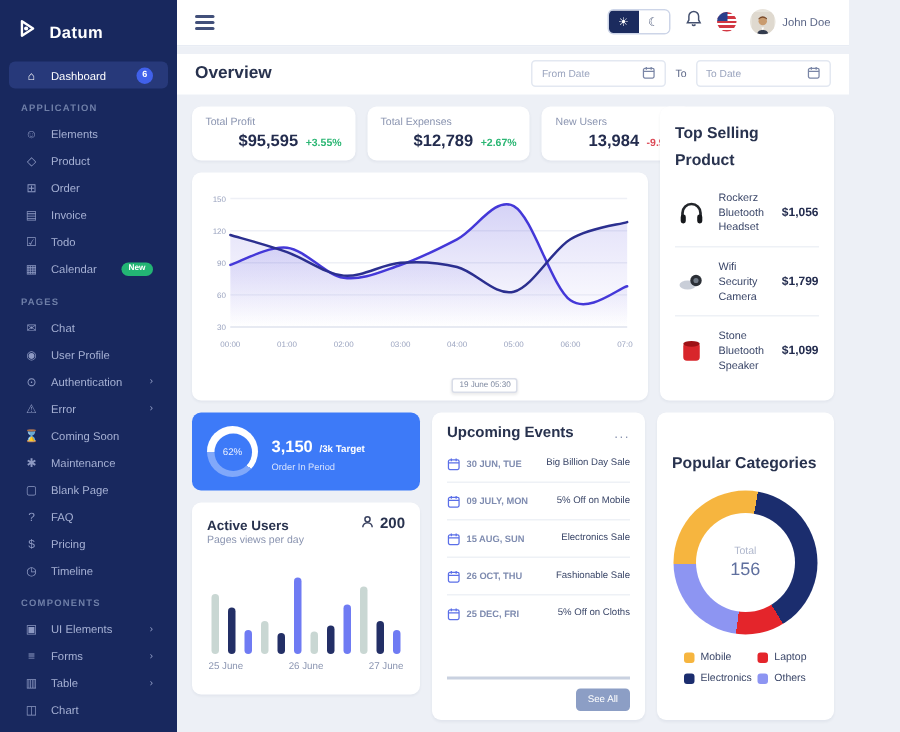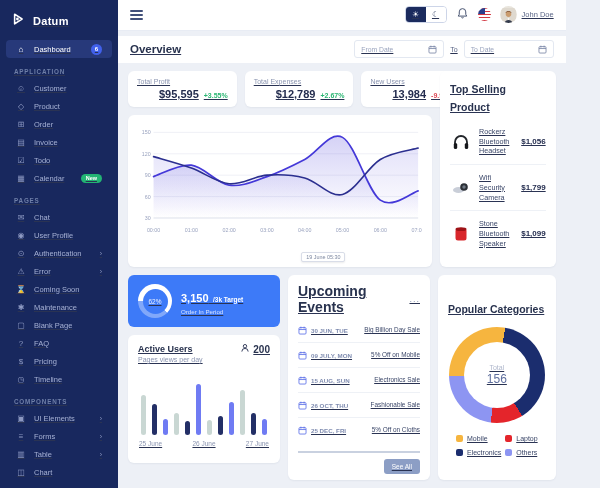--- a/index.html
+++ b/index.html
@@ -1,18 +1,18 @@
 <!DOCTYPE html>
 <html><head>
 <meta charset="utf-8">
 <style>
   * { margin:0; padding:0; box-sizing:border-box; }
   html,body { width:600px; height:488px; overflow:hidden; }
   body { font-family:"Liberation Sans", sans-serif; background:#EDF0F6; color:#2A3353; }
-  .app { display:flex; width:488px; height:488px;text-decoration:underline; }
+  .app { display:flex; width:488px; height:488px; }
 
   
   .sidebar { width:118px; min-width:118px; background:#18285E; height:488px; padding:8px 0; overflow:hidden; }
   .brand { display:flex; align-items:center; gap:7px; padding:4px 12px 10px; }
   .brand-name { color:#fff; font-weight:bold; font-size:11px; letter-spacing:.3px; }
   .side-item { display:flex; align-items:center; gap:8px; height:18px; padding:0 10px; margin:0 6px; border-radius:4px; cursor:pointer; color:#A6B1D4; font-size:7.5px; }
   .side-item .g { width:10px; text-align:center; font-size:8px; color:#8D99C2; }
   .side-item.active { background:#27397A; color:#fff; }
   .side-item.active .g { color:#fff; }
   .side-item .lbl { flex:1; white-space:nowrap; overflow:hidden; }
@@ -132,21 +132,21 @@
     </div>
     <div class="side-item active">
       <span class="g">⌂</span>
       <span class="lbl">Dashboard</span>
       <span class="badge-count">6</span>
     </div>
     <div id="sidebar-sections">
         <div class="section-title">APPLICATION</div>
         <div class="side-item">
           <span class="g">☺</span>
-          <span class="lbl">Customer</span>
+          <span class="lbl">Elements</span>
         </div>
         <div class="side-item">
           <span class="g">◇</span>
           <span class="lbl">Product</span>
         </div>
         <div class="side-item">
           <span class="g">⊞</span>
           <span class="lbl">Order</span>
         </div>
         <div class="side-item">
@@ -435,21 +435,21 @@
             <div class="bar-labels" id="au-labels">
                 <span>25 June</span>
                 <span>26 June</span>
                 <span>27 June</span>
               </div>
           </div>
         </div>
 
         <div class="card events">
           <div class="card-head">
-            <span class="card-title" style="font-size:14px">Upcoming Events</span>
+            <span class="card-title" style="font-size:10px">Upcoming Events</span>
             <span class="ev-menu">...</span>
           </div>
           <div id="ev-rows" style="flex:1">
               <div class="ev-row">
                 <svg viewBox="0 0 14 14" width="9" height="9">
                   <rect x="1.5" y="2.5" width="11" height="10" rx="1.5" fill="none" stroke="#5B6FE8" stroke-width="1.3"></rect>
                   <path d="M1.5 5.5h11M4.5 1v3M9.5 1v3" stroke="#5B6FE8" stroke-width="1.3" fill="none"></path>
                 </svg>
                 <span class="ev-date">30 JUN, TUE</span>
     <span class="ev-name">Big Billion Day Sale</span>

